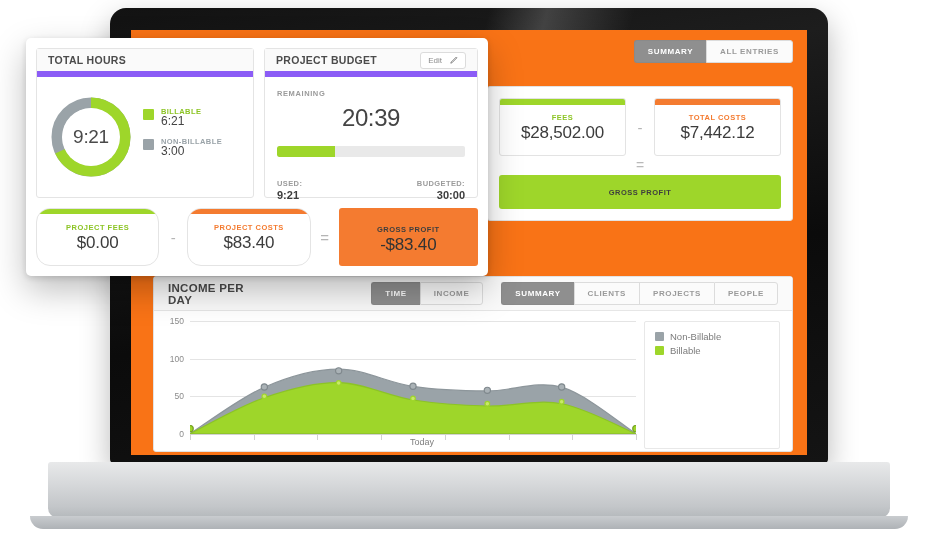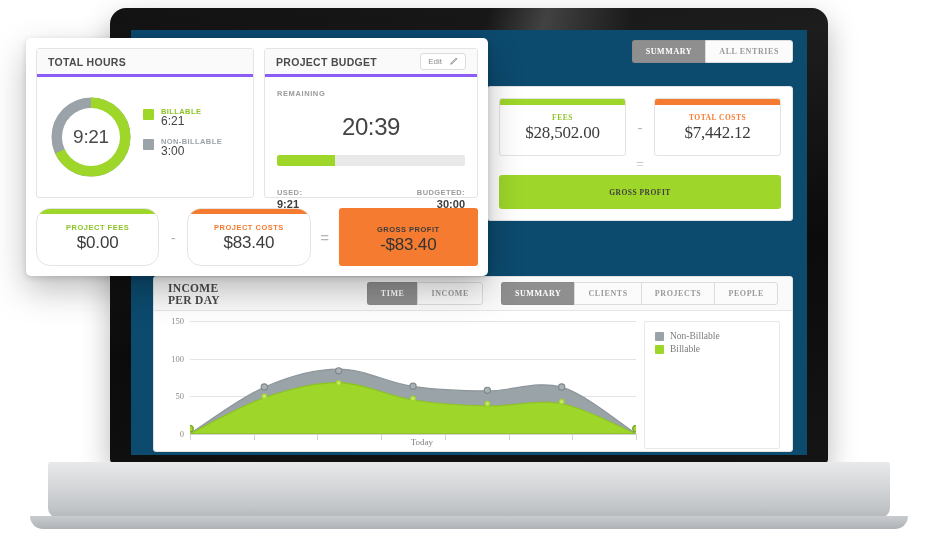--- a/index.html
+++ b/index.html
@@ -20,21 +20,21 @@
   }
   .lid-gloss {
     position:absolute; left:0; top:0; width:100%; height:46px;
     background: linear-gradient(105deg, rgba(255,255,255,0) 52%, rgba(255,255,255,.18) 60%, rgba(255,255,255,0) 72%);
     border-radius:16px 16px 0 0; pointer-events:none;
   }
   .screen {
     position: absolute; left: 131px; top: 30px; width: 676px; height: 425px;
     background: #f2f2f2; overflow: hidden;
   }
-  .screen-inner { position:absolute; inset:0; background:#0c4a6e;font-family:Liberation Serif, serif; }
+  .screen-inner { position:absolute; inset:0; background:#f97316; }
 
   .laptop-base {
     position:absolute; left: 48px; top: 462px; width: 842px; height: 56px;
     background: linear-gradient(180deg,#e8e9ea 0%, #d6d8da 40%, #c3c6c9 80%, #b4b8bb 100%);
     border-radius: 3px 3px 10px 10px;
   }
   .base-notch {
     position:absolute; left:50%; transform:translateX(-50%); top:462px;
     width: 112px; height: 7px; background:#cdd0d3; border-radius:0 0 7px 7px;
   }
@@ -114,21 +114,21 @@
   
   #overlay {
     position:absolute; left: 26px; top: 38px; width: 462px; height: 238px;
     background: #fff; border-radius: 5px;
     box-shadow: 0 14px 34px rgba(0,0,0,.26), 0 2px 6px rgba(0,0,0,.14);
     padding: 10px;
   }
   .ov-top { display:flex; gap: 10px; }
   .ov-card { background:#fff; border:1px solid #e4e4e4; border-radius:3px; }
   .ov-card-head {
-    height: 28px; background:#fafafa; border-bottom:3px solid #8b5cf6;
+    height: 28px; background:#fafafa; border-bottom:6px solid #8b5cf6;
     display:flex; align-items:center; justify-content:space-between; padding: 0 11px;
   }
   .ov-card-title { font-size: 10.5px; font-weight:700; color:#4b4b4b; letter-spacing:.3px; }
   .edit-btn {
     display:flex; align-items:center; gap:7px; border:1px solid #dcdcdc;
     background:#fff; border-radius:3px; padding: 2px 7px; height:17px;
   }
   .edit-btn span { font-size: 8px; color:#8c8c8c; }
   .pencil { width:9px; height:9px; }
 
@@ -142,21 +142,21 @@
   }
   .donut-center { font-size: 19px; color:#4a4a4a; letter-spacing:-.3px; }
   .dlegend-item { display:flex; gap: 7px; align-items:flex-start; margin-bottom: 9px; }
   .dlegend-swatch { width: 11px; height: 11px; border-radius:1px; margin-top: 2px; flex:none; }
   .dlegend-name { font-size: 7.5px; font-weight:700; letter-spacing:.4px; text-transform:uppercase; }
   .dlegend-val { font-size: 12px; color:#444; line-height: 1.05; margin-top:-1px; }
 
   #project-budget { width: 214px; }
   .budget-body { padding: 12px 12px 10px; height: 120px; }
   .rem-label { text-align:left; font-size: 7.5px; color:#9b9b9b; font-weight:700; letter-spacing:.6px; text-transform:uppercase; }
-  .rem-value { text-align:center; font-size: 24px; color:#444; margin-top: 15px; letter-spacing:-.4px; }
+  .rem-value { text-align:center; font-size: 24px; color:#444; margin-top: 6px; letter-spacing:-.4px; }
   .progress-track { margin-top: 14px; height: 11px; background:#e9e9e9; border-radius:2px; overflow:hidden; }
   .progress-fill { height:100%; border-radius:2px 0 0 2px; }
   .budget-foot { display:flex; justify-content:space-between; margin-top: 22px; }
   .bf-label { font-size: 7.5px; color:#9b9b9b; font-weight:700; letter-spacing:.4px; text-transform:uppercase; }
   .bf-value { font-size: 11px; font-weight:700; color:#3d3d3d; margin-top: 1px; }
   .bf-right { text-align:right; }
 
   .ov-bottom { display:flex; align-items:stretch; margin-top: 10px; height: 58px; }
   .ov-metric {
     flex:1; background:#fff; border:1px solid #e4e4e4; border-radius:14px;

